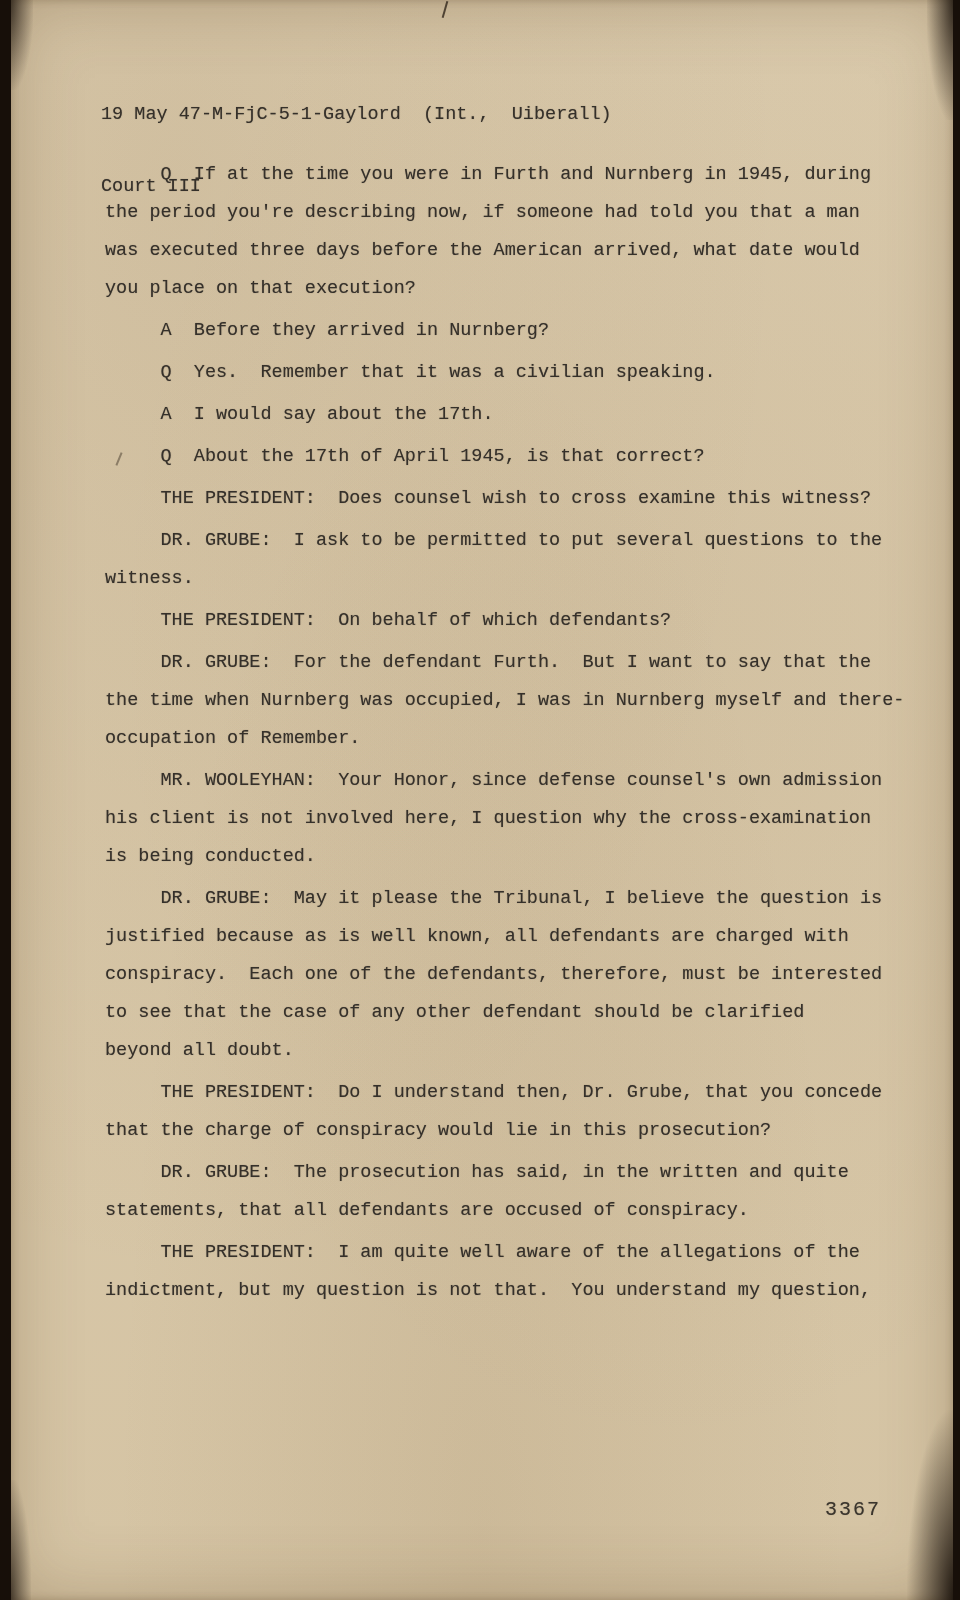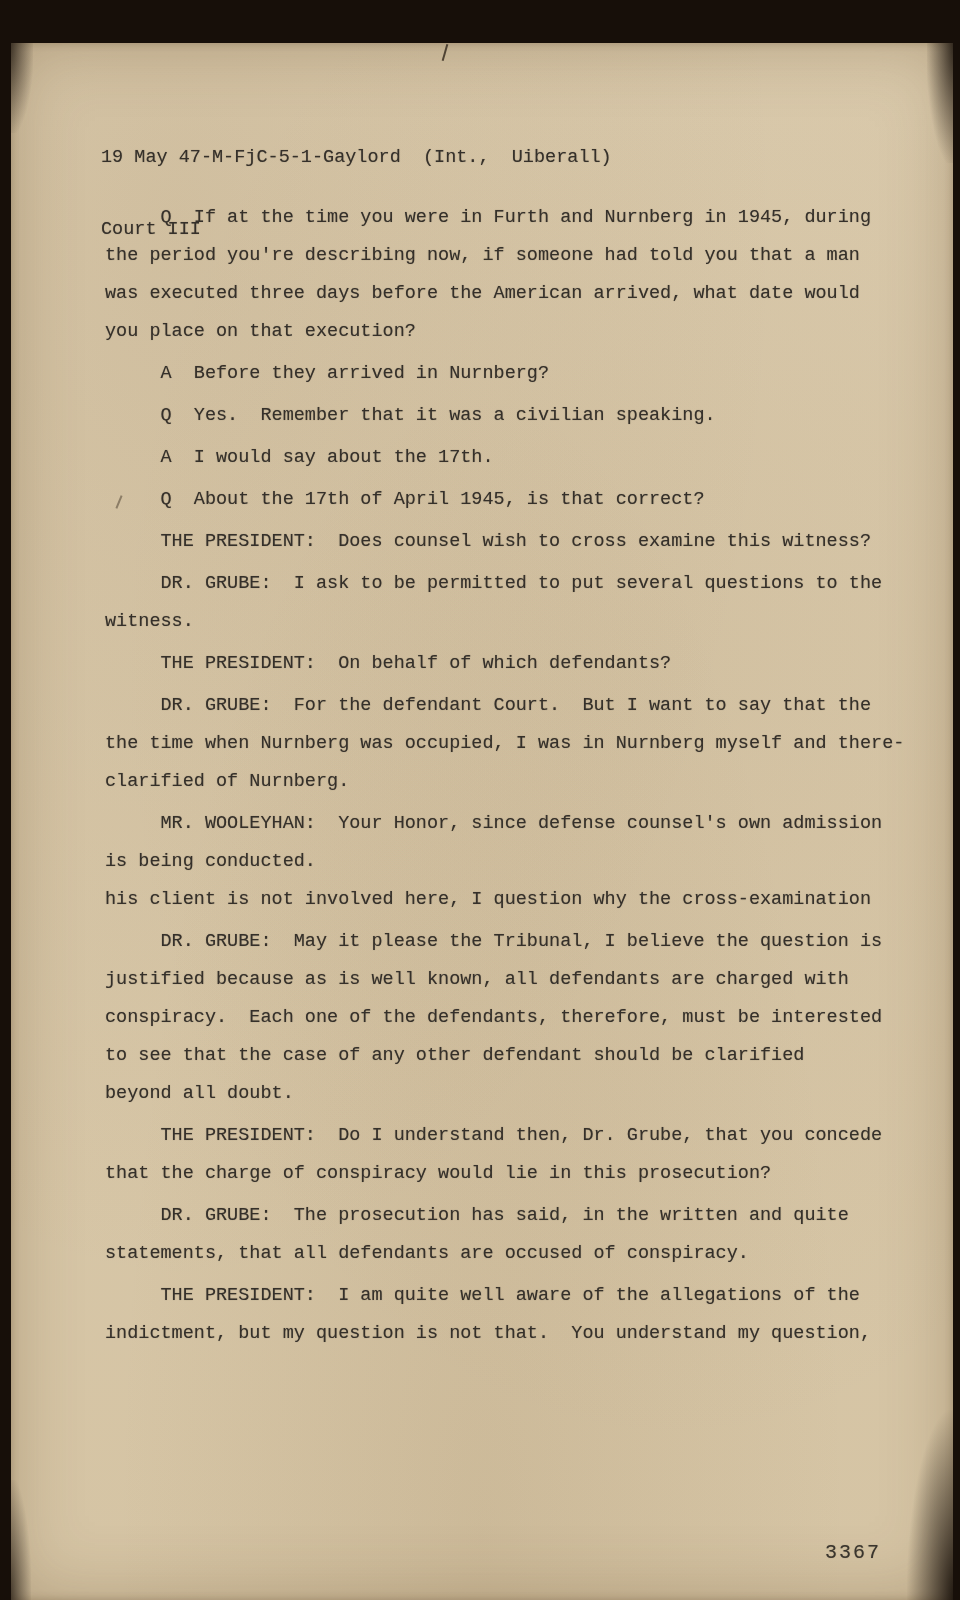--- a/index.html
+++ b/index.html
@@ -18,21 +18,20 @@
     top: 0;
     bottom: 0;
     background:
       radial-gradient(ellipse at 18% 12%, rgba(125,95,55,0.10), transparent 55%),
       radial-gradient(ellipse at 70% 40%, rgba(130,100,60,0.07), transparent 60%),
       radial-gradient(ellipse at 50% 96%, rgba(120,90,50,0.10), transparent 55%),
       linear-gradient(#dacaac, #d5c4a4);
     box-shadow:
       inset 0 0 70px rgba(95,70,38,0.30),
       inset 0 0 8px rgba(70,50,25,0.30);
-    margin-top: 43px;
   }
   .corner {
     position: absolute;
     pointer-events: none;
   }
   .corner.br {
     right: 0; bottom: 0; width: 46px; height: 190px;
     background: radial-gradient(ellipse at 105% 100%, rgba(18,11,6,0.92), rgba(18,11,6,0.0) 72%);
   }
   .corner.tr {
@@ -135,28 +134,28 @@
         <div class="line">     THE PRESIDENT:  Does counsel wish to cross examine this witness?</div>
       </div>
       <div class="para">
         <div class="line">     DR. GRUBE:  I ask to be permitted to put several questions to the</div>
         <div class="line">witness.</div>
       </div>
       <div class="para">
         <div class="line">     THE PRESIDENT:  On behalf of which defendants?</div>
       </div>
       <div class="para">
-        <div class="line">     DR. GRUBE:  For the defendant Court.  But I want to say that the</div>
+        <div class="line">     DR. GRUBE:  For the defendant Furth.  But I want to say that the</div>
         <div class="line">the time when Nurnberg was occupied, I was in Nurnberg myself and there-</div>
-        <div class="line">clarified of Nurnberg.</div>
+        <div class="line">occupation of Remember.</div>
       </div>
       <div class="para">
         <div class="line">     MR. WOOLEYHAN:  Your Honor, since defense counsel's own admission</div>
+        <div class="line">his client is not involved here, I question why the cross-examination</div>
         <div class="line">is being conducted.</div>
-        <div class="line">his client is not involved here, I question why the cross-examination</div>
       </div>
       <div class="para">
         <div class="line">     DR. GRUBE:  May it please the Tribunal, I believe the question is</div>
         <div class="line">justified because as is well known, all defendants are charged with</div>
         <div class="line">conspiracy.  Each one of the defendants, therefore, must be interested</div>
         <div class="line">to see that the case of any other defendant should be clarified</div>
         <div class="line">beyond all doubt.</div>
       </div>
       <div class="para">
         <div class="line">     THE PRESIDENT:  Do I understand then, Dr. Grube, that you concede</div>

